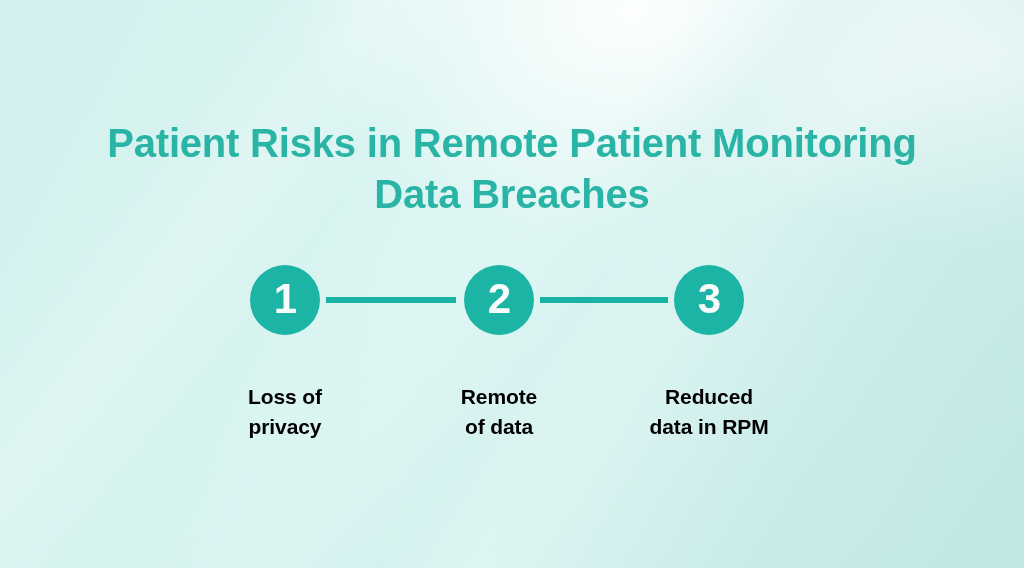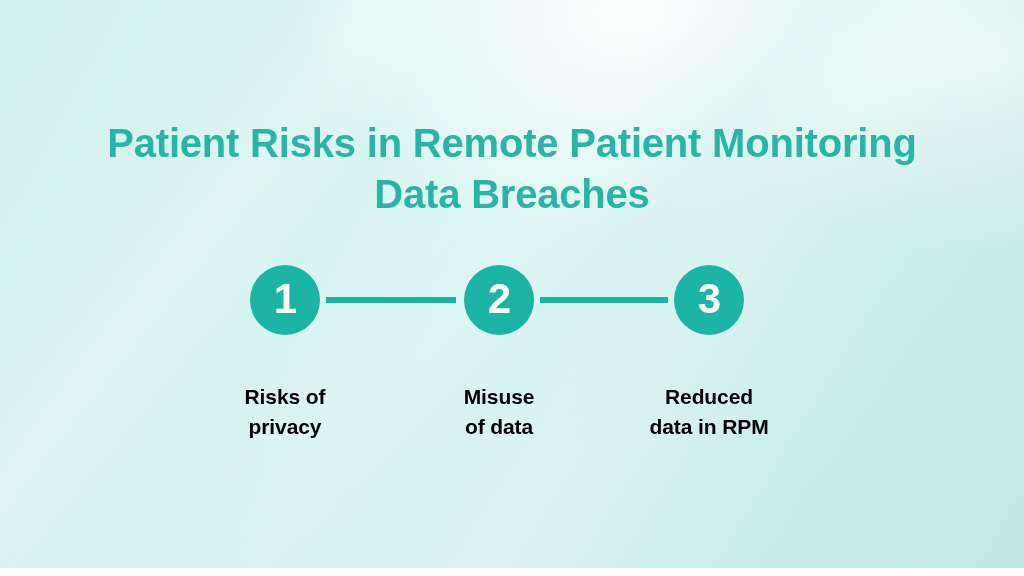--- a/index.html
+++ b/index.html
@@ -145,29 +145,29 @@
 
     <div id="steps">
 
       <div class="connector" id="connector-1-2"></div>
       <div class="connector" id="connector-2-3"></div>
 
       <div class="step" id="step-1">
         <div class="step-circle">
           <span class="step-number">1</span>
         </div>
-        <div class="step-label">Risks of
+        <div class="step-label">Loss of
 privacy</div>
       </div>
 
       <div class="step" id="step-2">
         <div class="step-circle">
           <span class="step-number">2</span>
         </div>
-        <div class="step-label">Misuse
+        <div class="step-label">Remote
 of data</div>
       </div>
 
       <div class="step" id="step-3">
         <div class="step-circle">
           <span class="step-number">3</span>
         </div>
         <div class="step-label">Reduced
 data in RPM</div>
       </div>

